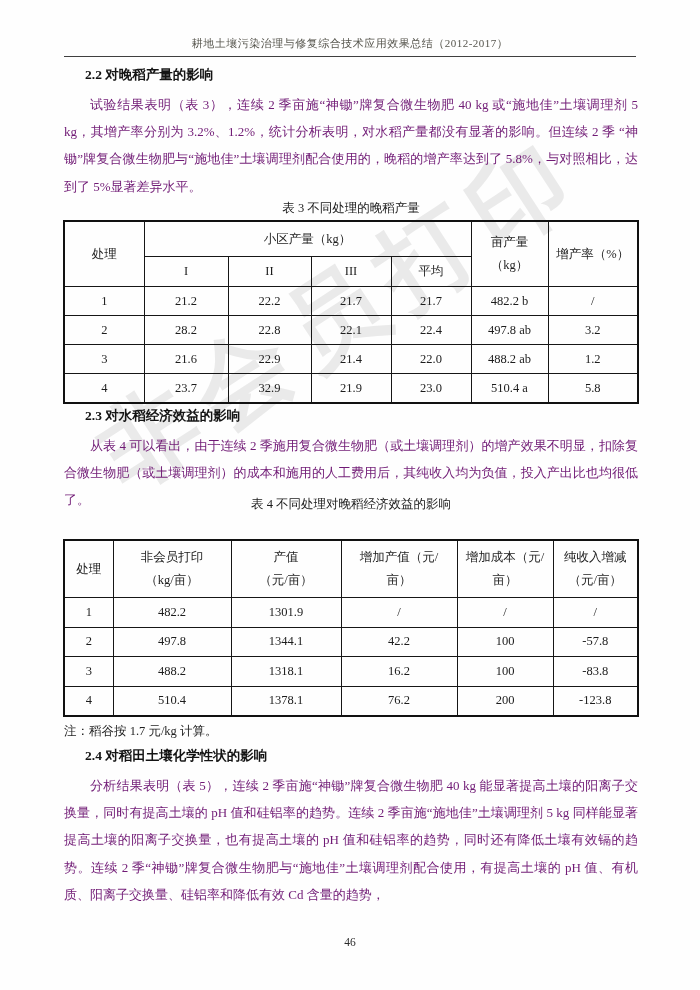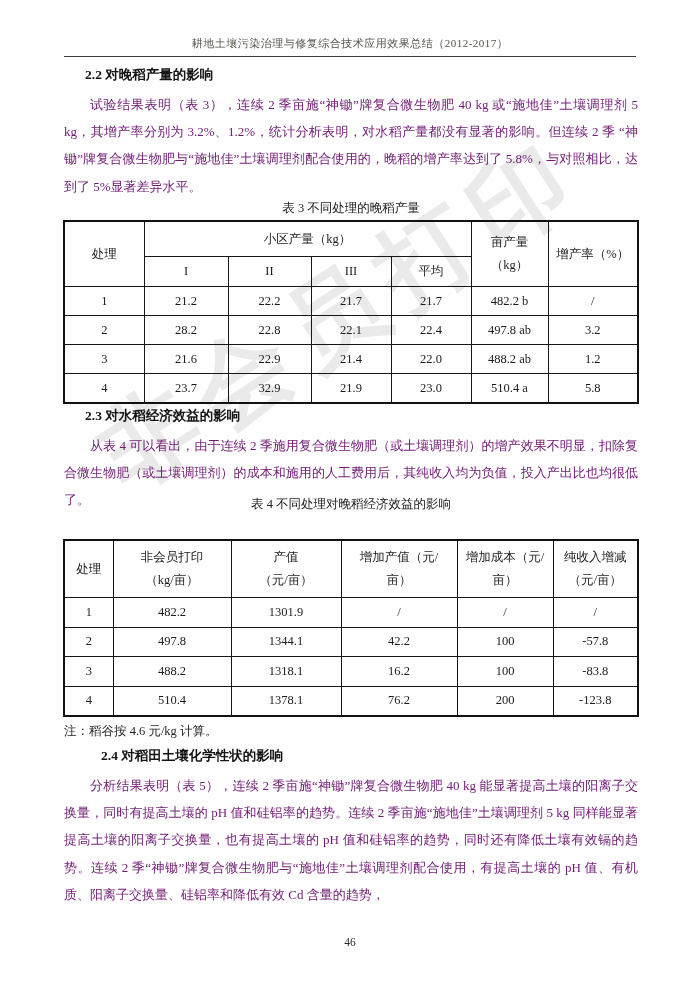--- a/index.html
+++ b/index.html
@@ -222,21 +222,21 @@
       <td>4</td>
       <td>510.4</td>
       <td>1378.1</td>
       <td>76.2</td>
       <td>200</td>
       <td>-123.8</td>
     </tr>
   </tbody>
     </table>
 
-  <div class="abs note-line" style="top:723px;">注：稻谷按 4.6 元/kg 计算。</div>
-
-  <div class="abs sec-heading" style="top:747px;margin-left:16px;">2.4 对稻田土壤化学性状的影响</div>
+  <div class="abs note-line" style="top:723px;">注：稻谷按 1.7 元/kg 计算。</div>
+
+  <div class="abs sec-heading" style="top:747px;">2.4 对稻田土壤化学性状的影响</div>
 
   <div class="abs para" style="top:772px;">分析结果表明（表 5），连续 2 季亩施“神锄”牌复合微生物肥 40 kg 能显著提高土壤的阳离子交换量，同时有提高土壤的 pH 值和硅铝率的趋势。连续 2 季亩施“施地佳”土壤调理剂 5 kg 同样能显著提高土壤的阳离子交换量，也有提高土壤的 pH 值和硅铝率的趋势，同时还有降低土壤有效镉的趋势。连续 2 季“神锄”牌复合微生物肥与“施地佳”土壤调理剂配合使用，有提高土壤的 pH 值、有机质、阳离子交换量、硅铝率和降低有效 Cd 含量的趋势，</div>
 
   <div class="abs page-number" style="top:936px;">46</div>
 
 </div>
 
 </body></html>

